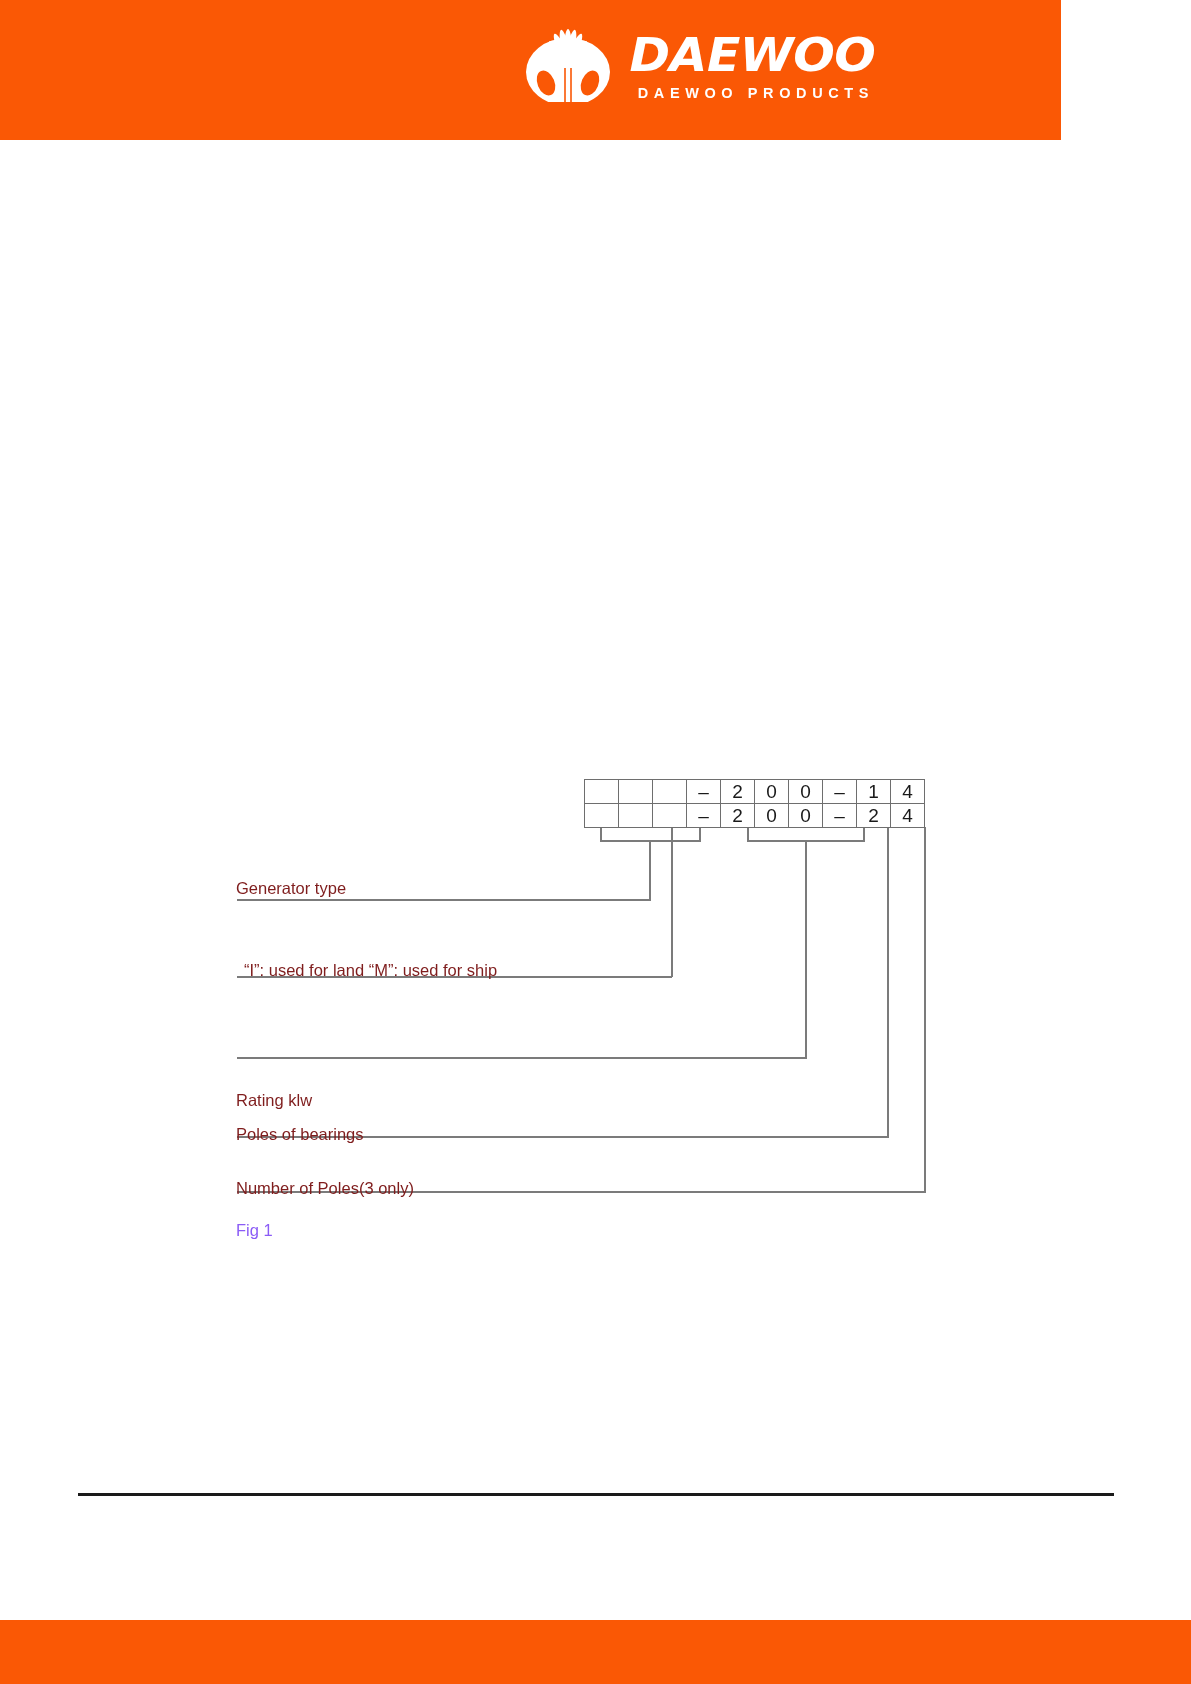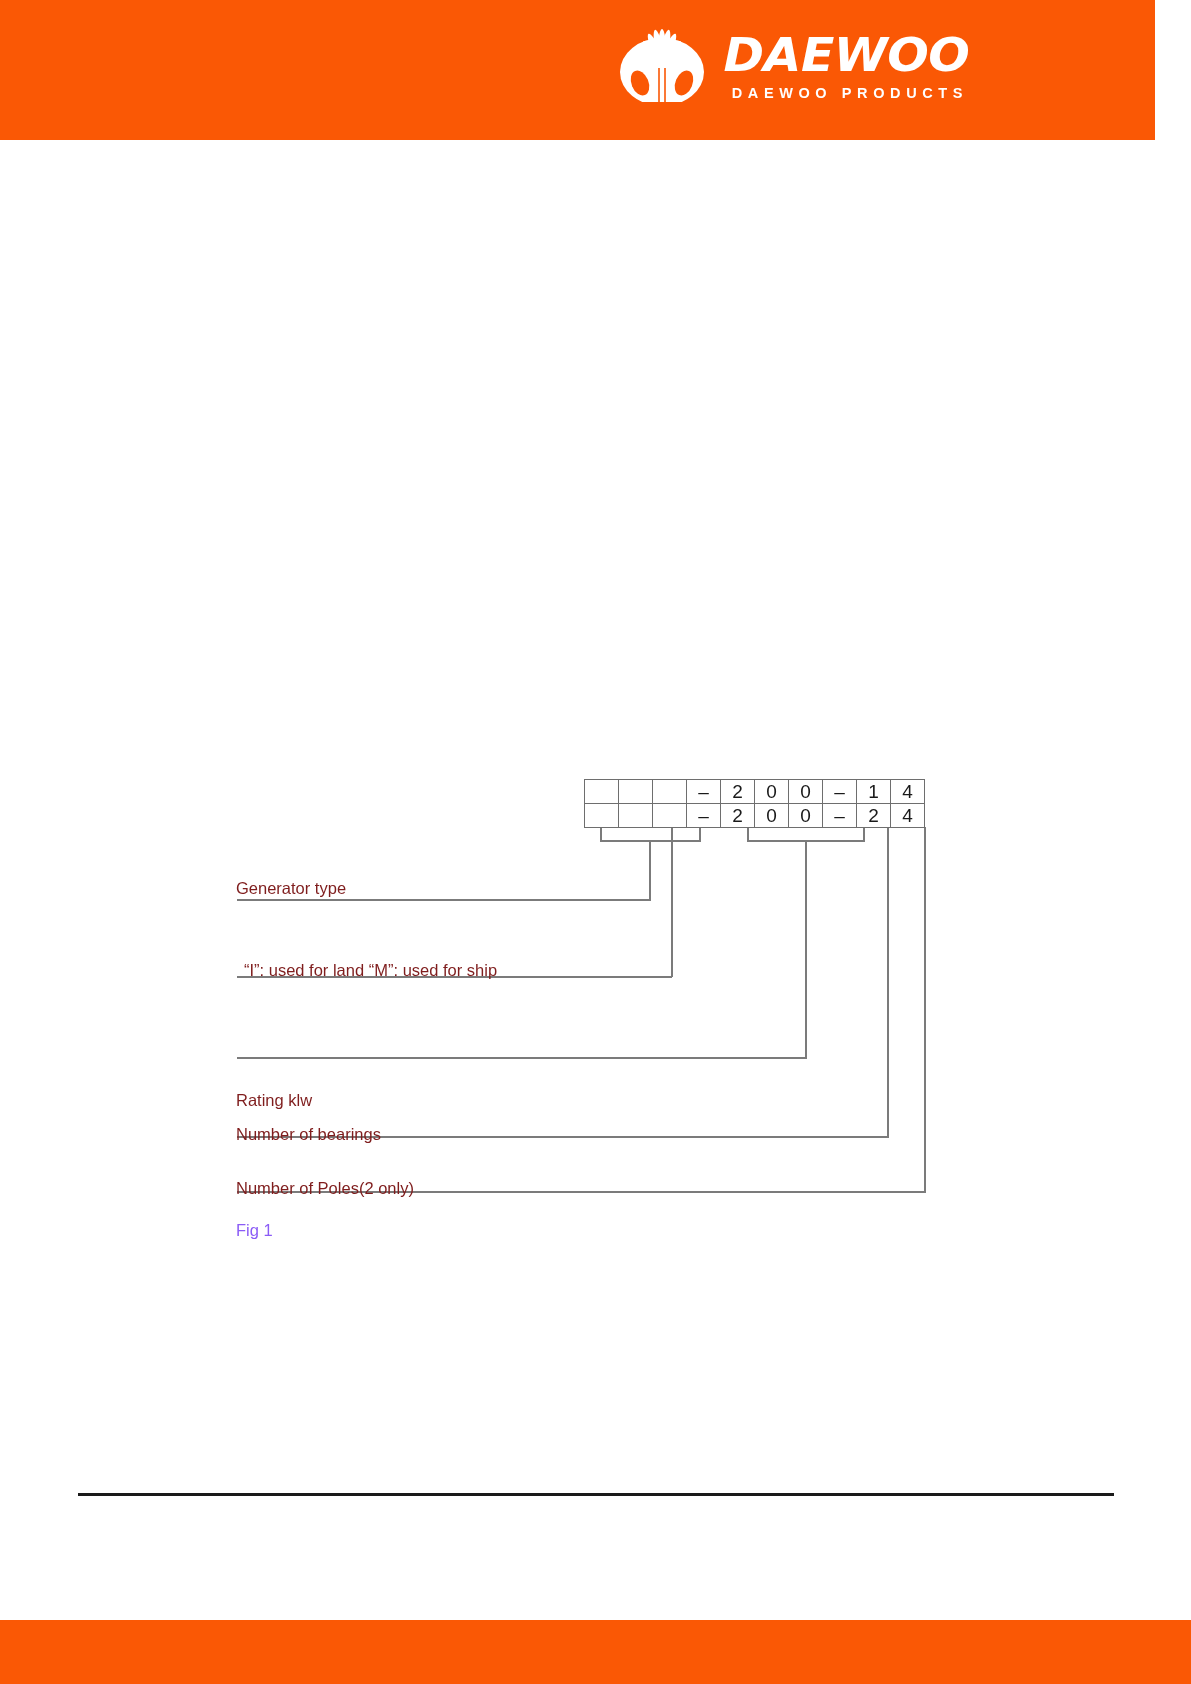--- a/index.html
+++ b/index.html
@@ -17,21 +17,21 @@
     height: 1684px;
     background: #ffffff;
     overflow: hidden;
   }
 
   
   .header-band {
     position: absolute;
     left: 0;
     top: 0;
-    width: 1155px;
+    width: 1061px;
     height: 140px;
     background: #fa5805;
   }
   .logo-block {
     position: absolute;
     right: 186px;
     top: 28px;
     display: flex;
     align-items: flex-start;
     gap: 22px;
@@ -227,23 +227,23 @@
         </tr>
       </tbody>
     </table>
 
     <div class="callout" style="left:236px; top:880px;">Generator type</div>
 
     <div class="callout" style="left:244px; top:962px;">“I”: used for land “M”: used for ship</div>
 
     <div class="callout" style="left:236px; top:1092px;">Rating klw</div>
 
-    <div class="callout" style="left:236px; top:1126px;">Number of bearings</div>
-
-    <div class="callout" style="left:236px; top:1180px;">Number of Poles(2 only)</div>
+    <div class="callout" style="left:236px; top:1126px;">Poles of bearings</div>
+
+    <div class="callout" style="left:236px; top:1180px;">Number of Poles(3 only)</div>
 
     <div class="fig-caption">Fig 1</div>
   </div>
 
   <div class="footer-rule"></div>
   <div class="footer-band"></div>
 
 </div>
 
 </body></html>

